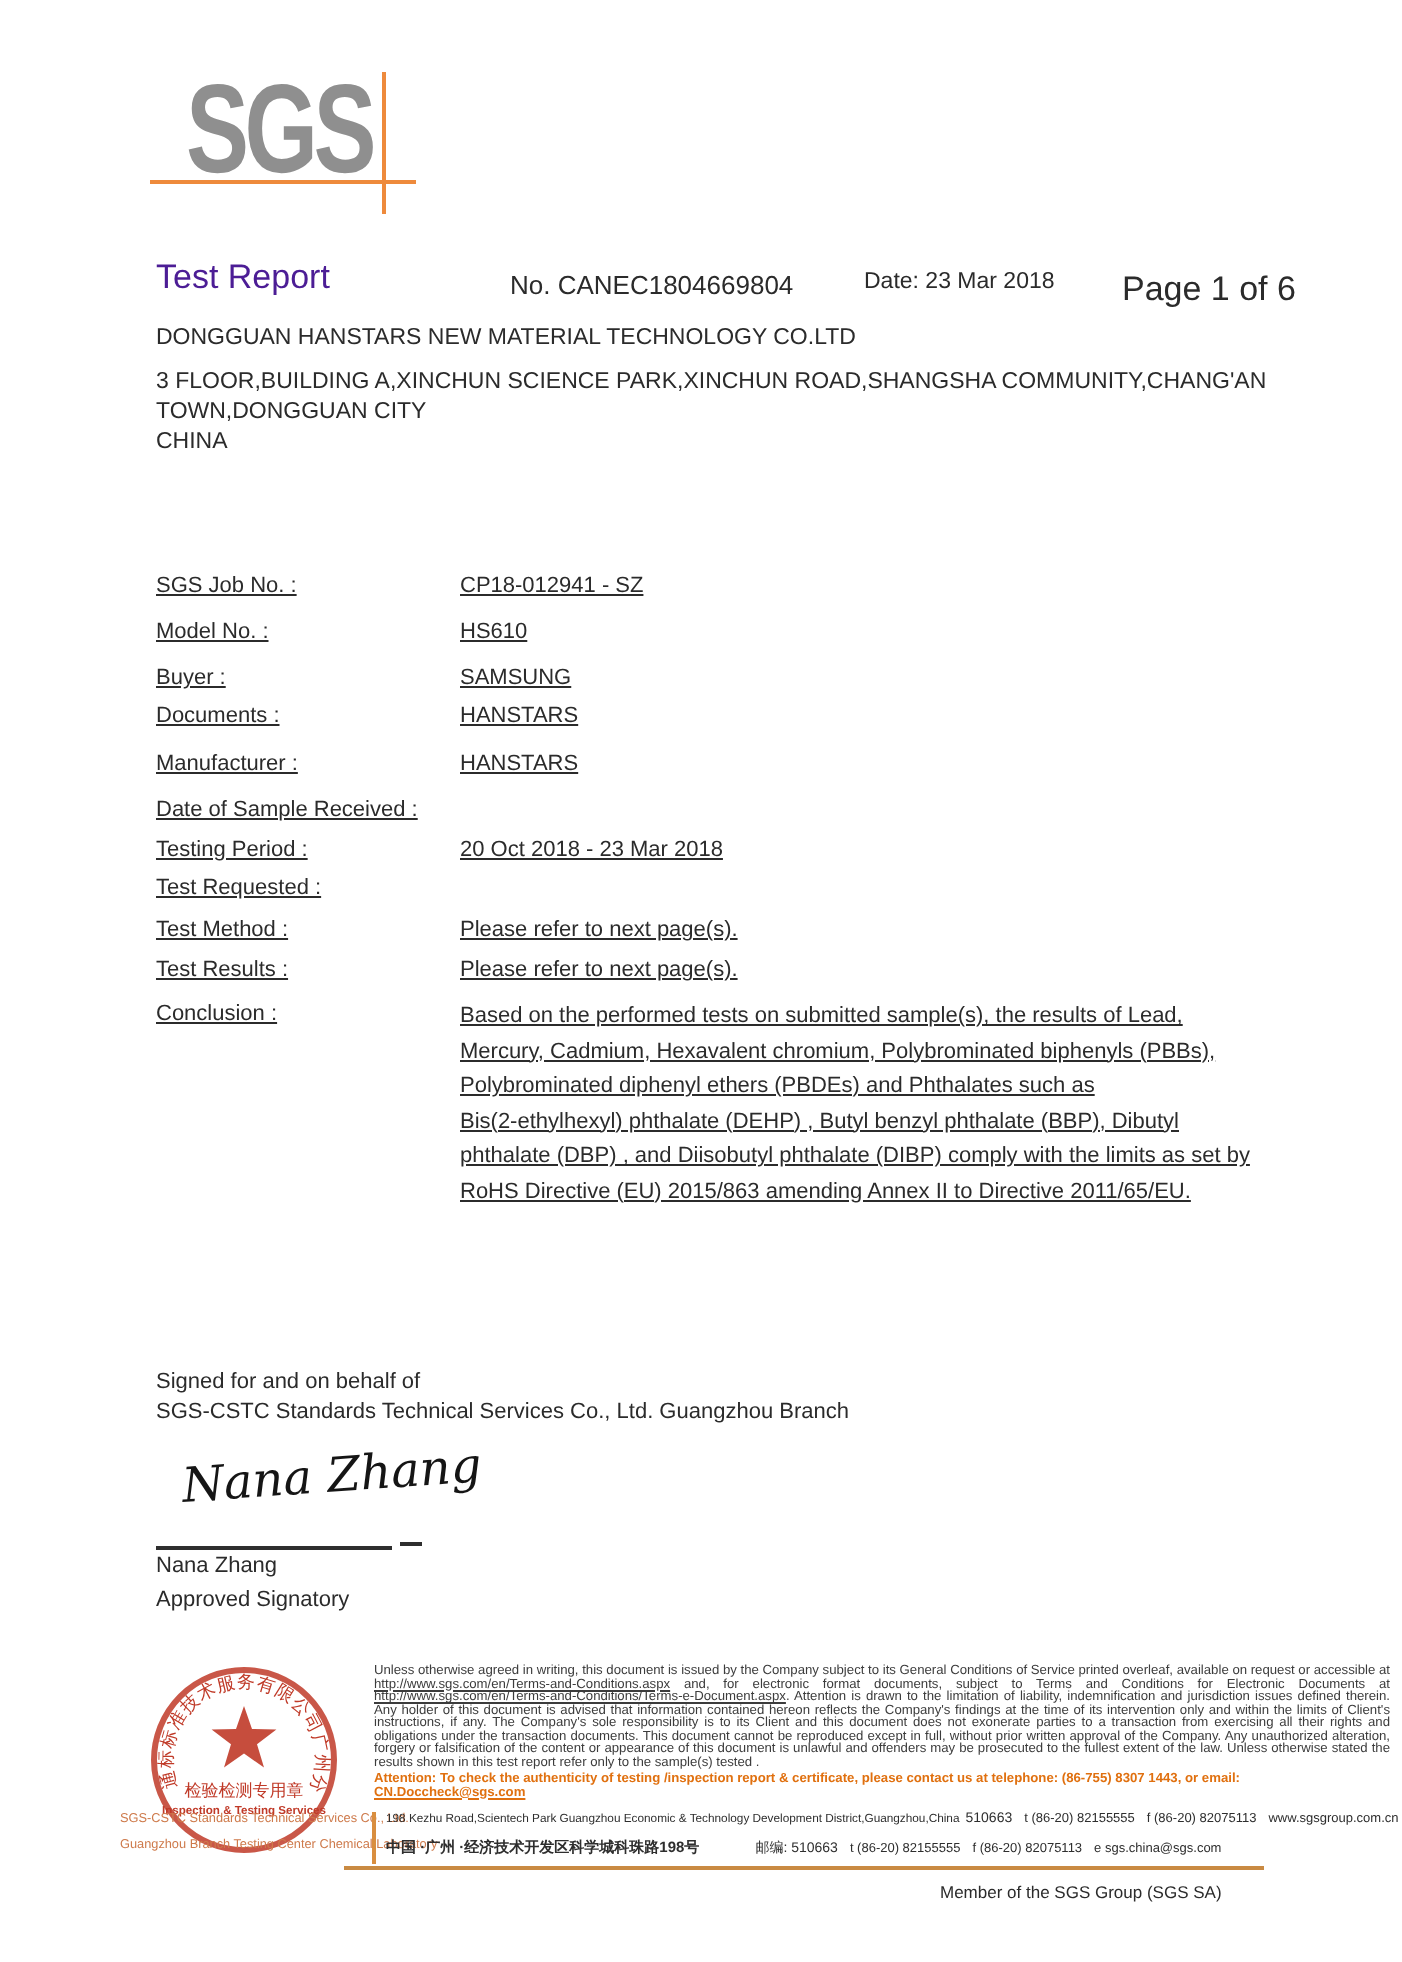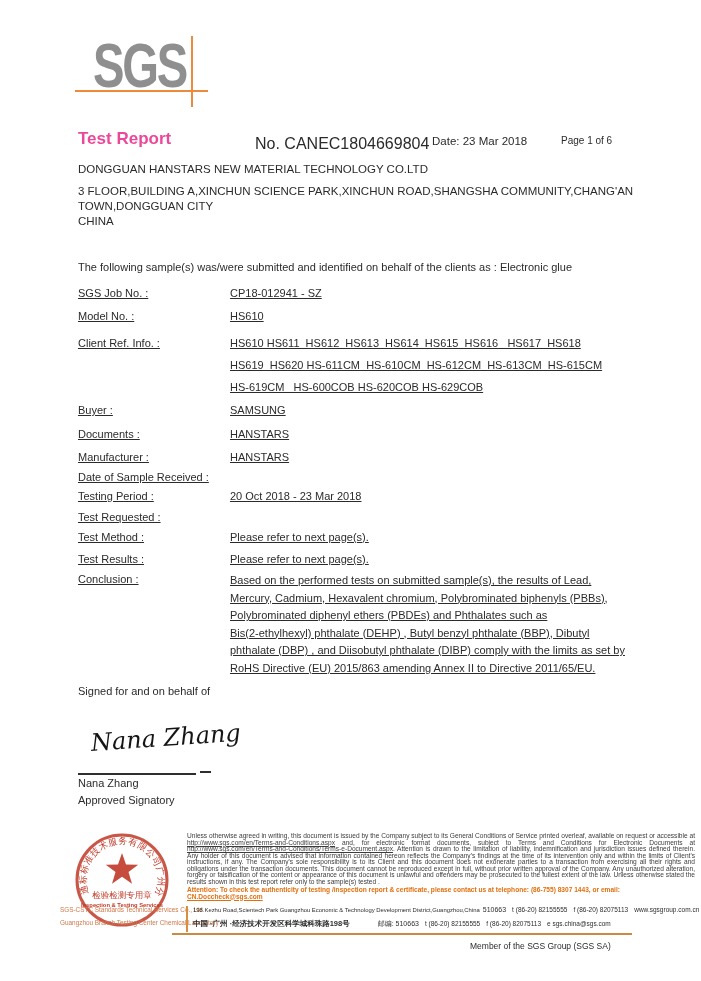--- a/index.html
+++ b/index.html
@@ -11,24 +11,24 @@
   }
   .abs { position:absolute; }
 
   
   .logo-text { left:93px; top:34px; font-size:63px; font-weight:bold; color:#8F8F8F;
                letter-spacing:-3px; transform:scaleX(.75); transform-origin:left top; line-height:1.0; }
   .logo-vline { left:191px; top:36px; width:2px; height:71px; background:#EE8A3C; }
   .logo-hline { left:75px; top:90px; width:133px; height:2px; background:#EE8A3C; }
 
   
-  .hdr-title { left:78px; top:129px; font-size:17px; font-weight:bold; color:#ec4899;text-align:center; }
-  .hdr-no    { left:255px; top:135px; font-size:16px; }
+  .hdr-title { left:78px; top:129px; font-size:17px; font-weight:normal; color:#4c1d95;text-align:center; }
+  .hdr-no    { left:255px; top:135px; font-size:13px; }
   .hdr-date  { left:432px; top:135px; font-size:11.5px; }
-  .hdr-page  { left:561px; top:135px; font-size:10px; }
+  .hdr-page  { left:561px; top:135px; font-size:17px; }
 
   
   .client-name { left:78px; top:163px; font-size:11.5px; }
   .client-address { left:78px; top:184px; width:578px; font-size:11.5px; line-height:15px; white-space:pre-line; }
   .intro { left:78px; top:261px; font-size:11px; }
 
   
   .fields { left:78px; top:286px; width:578px; font-size:11px; }
   .frow { display:flex;text-decoration:underline; }
   .flabel { width:152px; flex:none; line-height:14px; }
@@ -80,36 +80,29 @@
 
   <div class="abs hdr-title">Test Report</div>
   <div class="abs hdr-no">No. CANEC1804669804</div>
   <div class="abs hdr-date">Date: 23 Mar 2018</div>
   <div class="abs hdr-page">Page 1 of 6</div>
 
   <div class="abs client-name">DONGGUAN HANSTARS NEW MATERIAL TECHNOLOGY CO.LTD</div>
   <div class="abs client-address">3 FLOOR,BUILDING A,XINCHUN SCIENCE PARK,XINCHUN ROAD,SHANGSHA COMMUNITY,CHANG'AN
 TOWN,DONGGUAN CITY
 CHINA</div>
-  <div class="abs intro">The following sample(s) was/were submitted and identified on behalf of the clients as : Electronic glue</div>
 
   <div class="abs fields">
     <div class="frow">
       <div class="flabel">SGS Job No. :</div>
       <div class="fvalue">CP18-012941 - SZ</div>
     </div>
     <div class="frow">
       <div class="flabel">Model No. :</div>
       <div class="fvalue">HS610</div>
-    </div>
-    <div class="frow tall">
-      <div class="flabel">Client Ref. Info. :</div>
-      <div class="fvalue">HS610 HS611  HS612  HS613  HS614  HS615  HS616   HS617  HS618
-HS619  HS620 HS-611CM  HS-610CM  HS-612CM  HS-613CM  HS-615CM
-HS-619CM   HS-600COB HS-620COB HS-629COB</div>
     </div>
     <div class="frow">
       <div class="flabel">Buyer :</div>
       <div class="fvalue">SAMSUNG</div>
     </div>
     <div class="frow">
       <div class="flabel">Documents :</div>
       <div class="fvalue">HANSTARS</div>
     </div>
     <div class="frow">
@@ -140,20 +133,21 @@
 Mercury, Cadmium, Hexavalent chromium, Polybrominated biphenyls (PBBs),
 Polybrominated diphenyl ethers (PBDEs) and Phthalates such as
 Bis(2-ethylhexyl) phthalate (DEHP) , Butyl benzyl phthalate (BBP), Dibutyl
 phthalate (DBP) , and Diisobutyl phthalate (DIBP) comply with the limits as set by
 RoHS Directive (EU) 2015/863 amending Annex II to Directive 2011/65/EU.</div>
     </div>
   </div>
 
   <div class="abs signed">
     <div>Signed for and on behalf of</div>
+    <div>SGS-CSTC Standards Technical Services Co., Ltd. Guangzhou Branch</div>
   </div>
 
   <div class="abs sig-script">Nana Zhang</div>
   <div class="abs sig-underline"></div>
   <div class="abs sig-dash"></div>
   <div class="abs sig-name">Nana Zhang</div>
   <div class="abs sig-title">Approved Signatory</div>
 
   <svg class="abs stamp-svg" width="120" height="102" viewBox="0 0 120 102">
     <circle cx="60" cy="50" r="45" fill="none" stroke="#C03A28" stroke-width="3" opacity="0.85"></circle>

